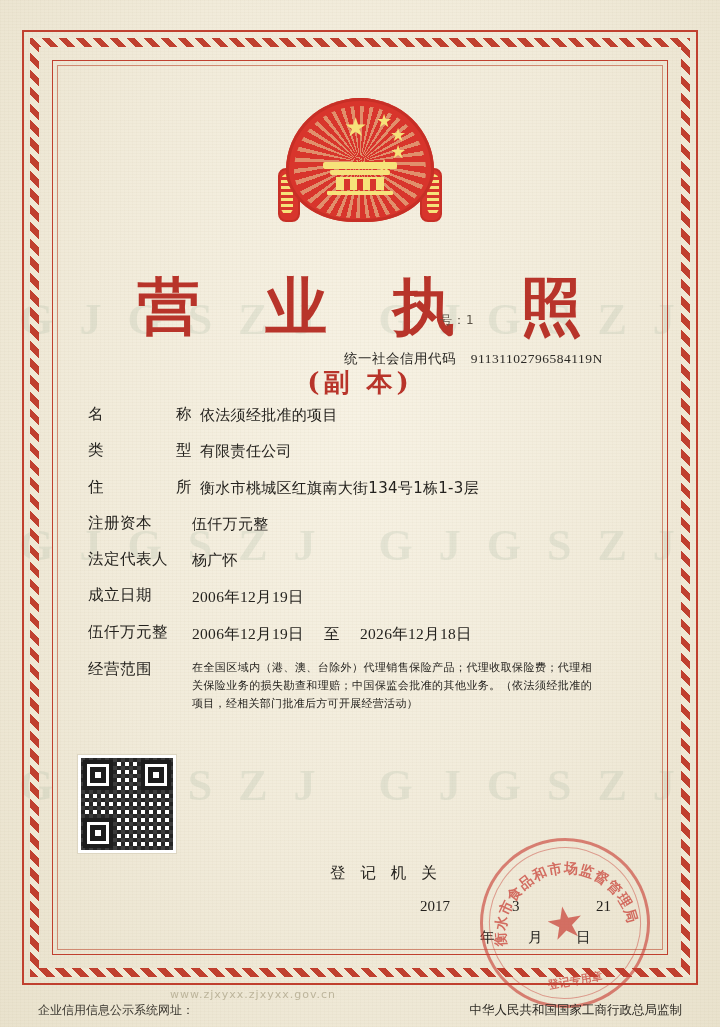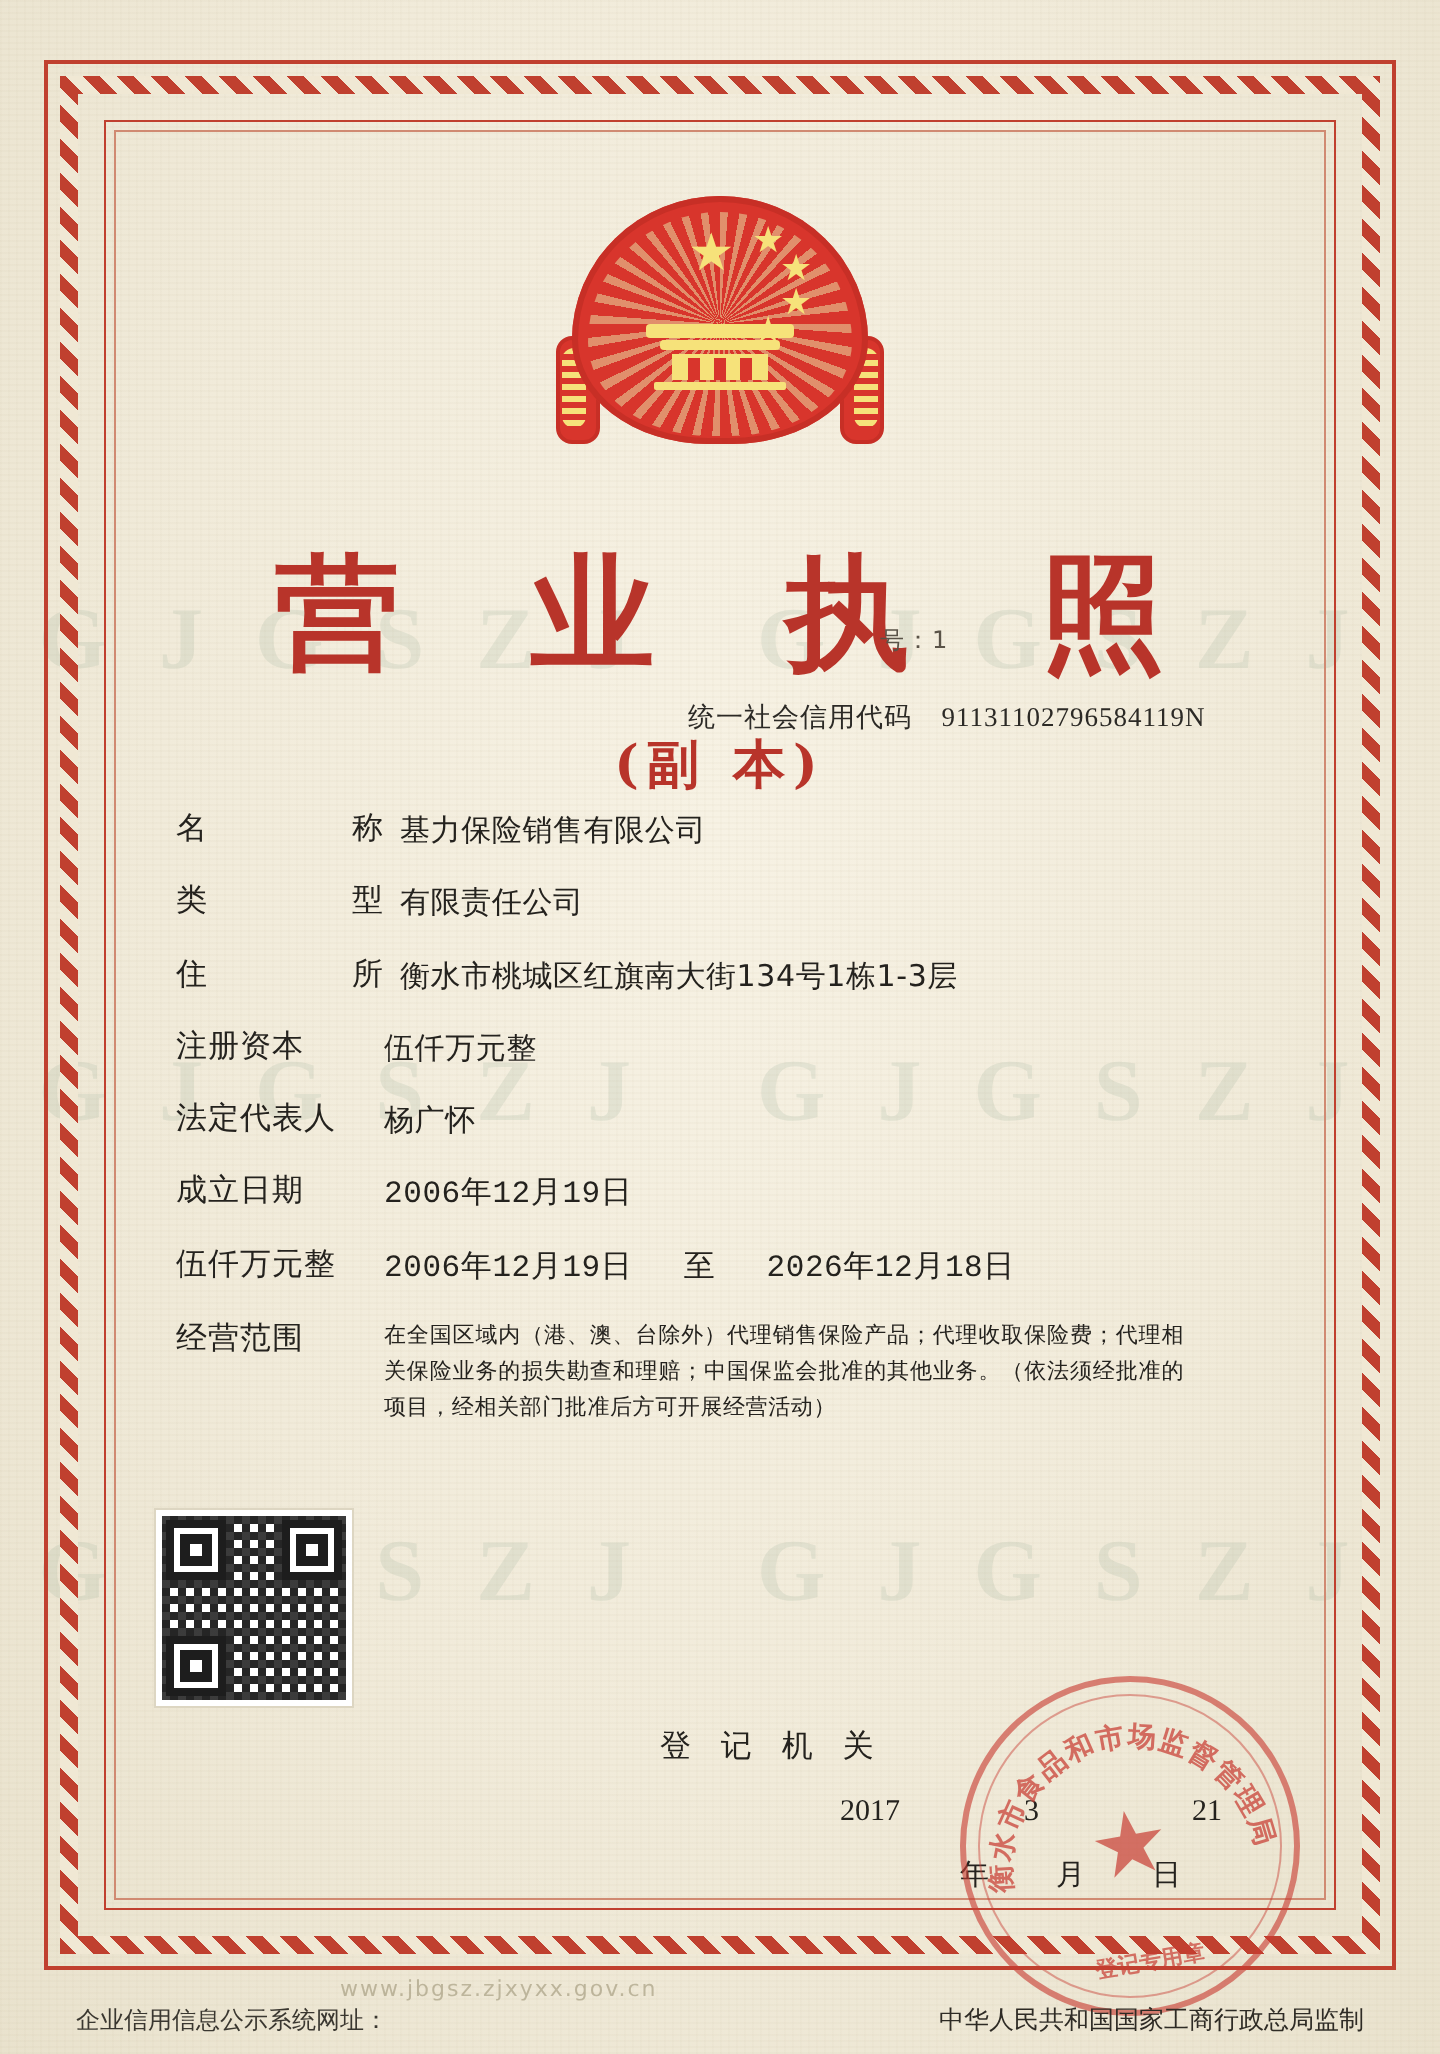--- a/index.html
+++ b/index.html
@@ -172,21 +172,21 @@
   }
   .label.spread{
     display:flex;justify-content:space-between;padding-right:8px;
   }
   .value{
     font-size:15px;color:#24221e;
     font-family:"DejaVu Sans", sans-serif;
     letter-spacing:0.3px;
     line-height:1.55;
   }
-  .value.num{font-family:Liberation Mono, monospace;font-size:15.5px;}
+  .value.num{font-family:Liberation Serif, serif;font-size:15.5px;}
   .value .seg{margin-right:16px;}
   .scope{
     width:400px;font-size:11px;line-height:1.62;text-align:justify;
   }
 
   
   .qr{
     position:absolute;left:78px;top:755px;width:92px;height:92px;
     background:#fff;
     padding:3px;
@@ -331,21 +331,21 @@
   </div>
   <div class="subtitle">(副 本)</div>
 
   <div class="fields">
 
     <div class="row">
       <div class="label spread">
         <span>名</span>
         <span>称</span>
       </div>
-      <div class="value">基力保险销售有限公司</div>
+      <div class="value">依法须经批准的项目</div>
     </div>
 
     <div class="row">
       <div class="label spread">
         <span>类</span>
         <span>型</span>
       </div>
       <div class="value">有限责任公司</div>
     </div>
 
@@ -414,16 +414,16 @@
         <path id="arcpath" d="M 20,94 A 62,62 0 1 1 144,94" fill="none"></path>
       </defs>
       <text>
         <textPath href="#arcpath" startOffset="50%" text-anchor="middle">衡水市食品和市场监督管理局</textPath>
       </text>
     </svg>
     <div class="sstar">★</div>
     <div class="bottomtxt">登记专用章</div>
   </div>
 
-  <div class="url-faint">www.jbgsz.zjxyxx.gov.cn</div>
+  <div class="url-faint">www.zjxyxx.zjxyxx.gov.cn</div>
   <div class="footer-left">企业信用信息公示系统网址：</div>
   <div class="footer-right">中华人民共和国国家工商行政总局监制</div>
 </div>
 
 </body></html>

